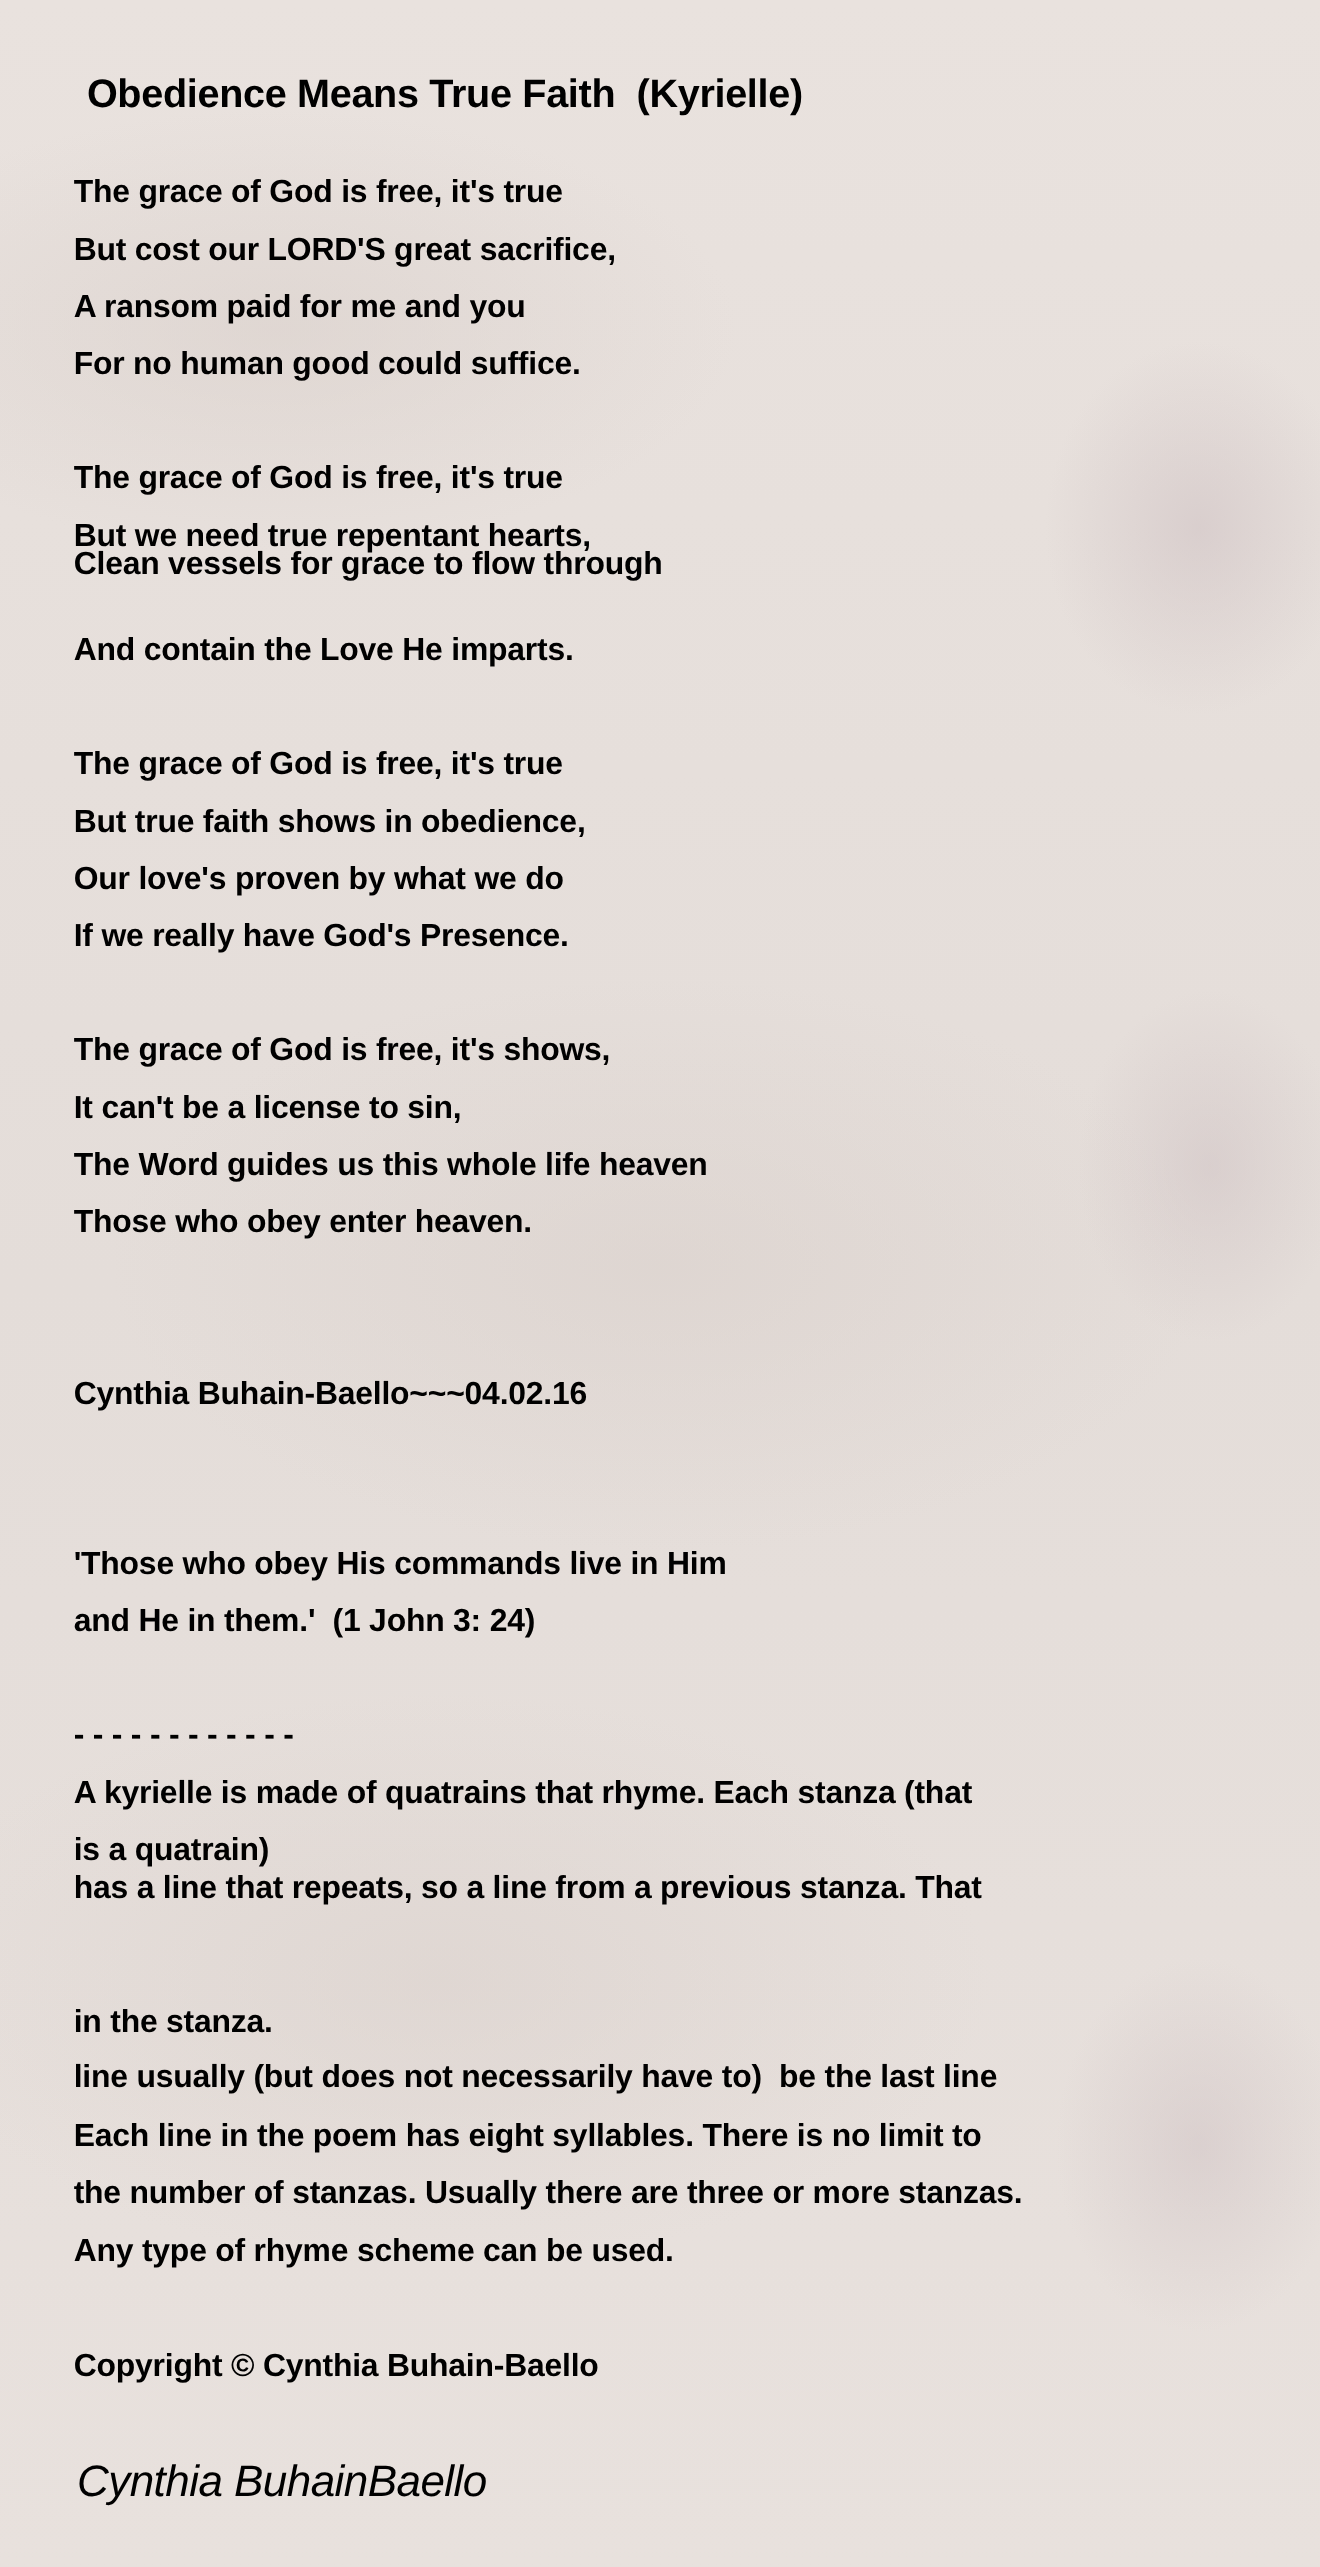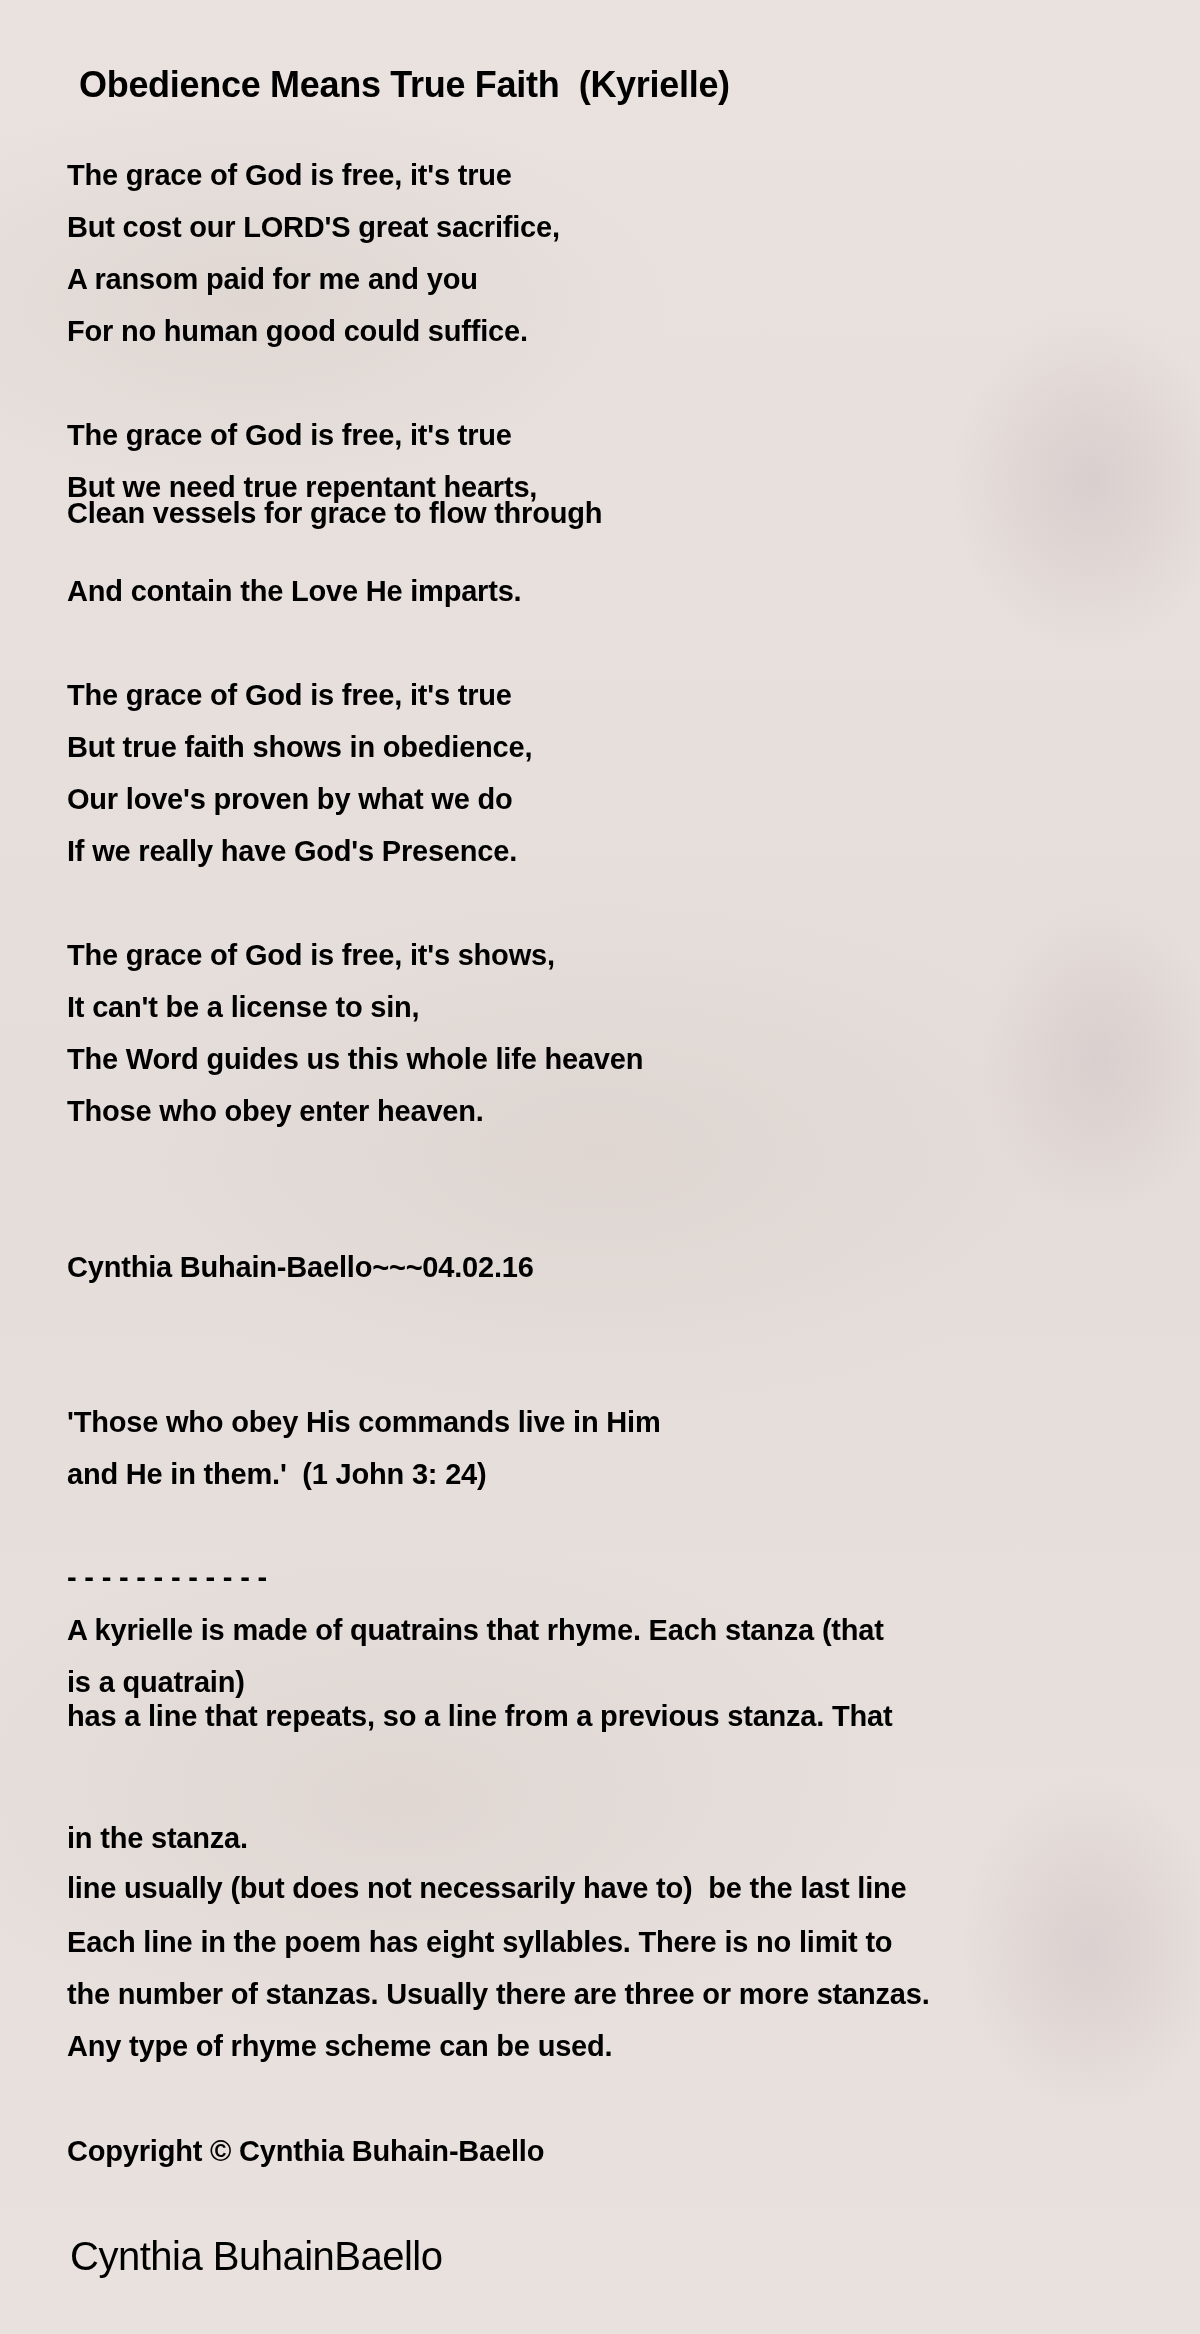--- a/index.html
+++ b/index.html
@@ -26,21 +26,21 @@
       font-size: 36px; font-weight: bold; letter-spacing: -0.3px;
       white-space: pre; margin: 12px;
     }
     .line {
       position: absolute; left: 0;
       font-size: 29px; font-weight: bold; letter-spacing: -0.2px;
       white-space: pre; line-height: 34px; margin: 0; text-align: center;
     }
     .signature {
       position: absolute; left: 3px;
-      font-size: 40px; font-weight: normal;
+      font-size: 40px; font-style: italic; font-weight: normal;
       letter-spacing: -0.5px; white-space: pre;
     }
   </style>
 </head>
 <body>
 
 <div class="page">
   <h1 class="title">Obedience Means True Faith  (Kyrielle)</h1>
 
   <div>

